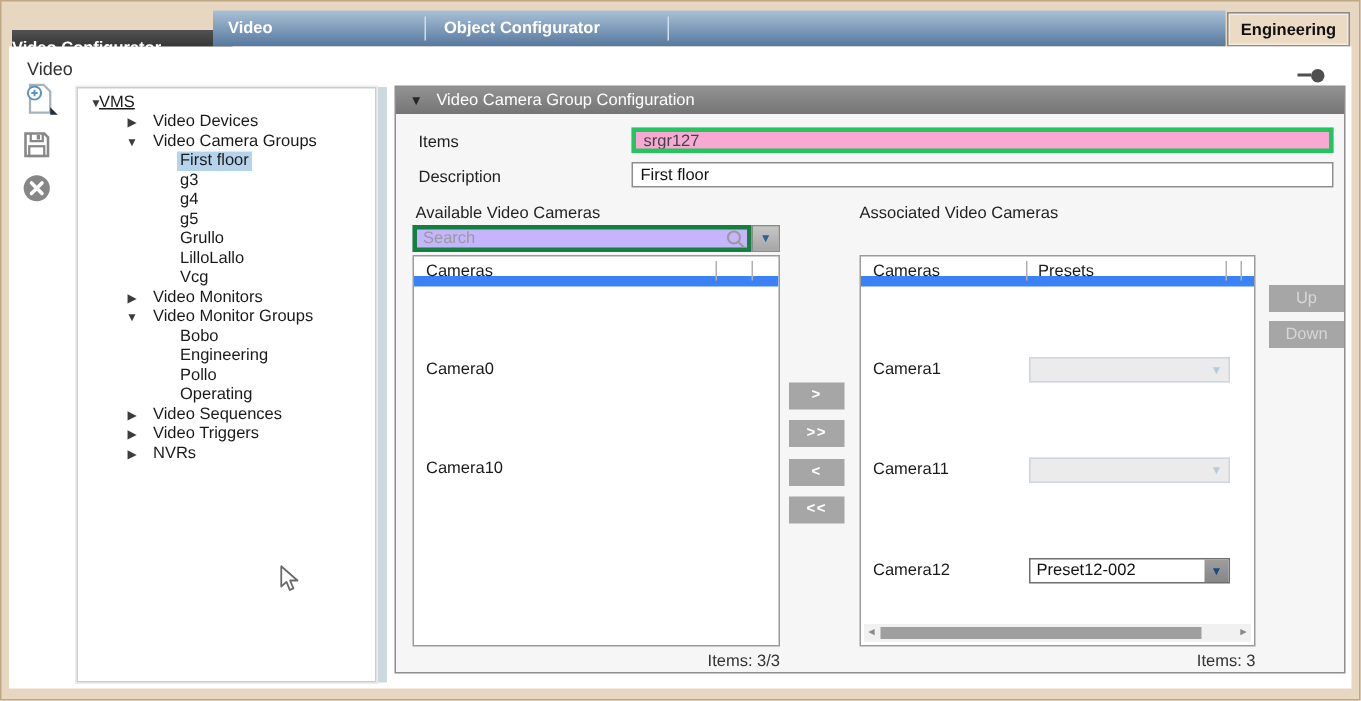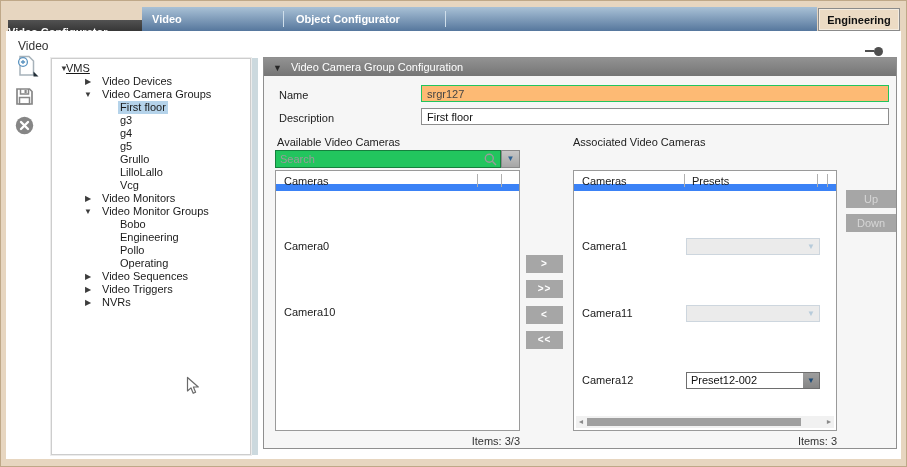--- a/index.html
+++ b/index.html
@@ -64,27 +64,27 @@
   }
   .panel-header {
     position:absolute; left:0; top:0; right:0; height:18px;
     background: linear-gradient(#929292, #757575);
     color:#fff; line-height:18px; padding-left:9px;
   }
   .ph-arrow { color:#262626; font-size:9px; margin-right:9px; }
   .flabel { position:absolute; left:15px; font-size:11px; color:#222; }
   .lbl-name { top:31px; } .lbl-desc { top:54px; }
   .inp { position:absolute; left:157px; width:468px; height:17px; font-family:"Liberation Sans",sans-serif; font-size:11px; padding:0 5px; }
-  .inp-name { top:27px; background:#fdba74; border:1px solid #22c55e; color:#444; }
+  .inp-name { top:27px; background:#f9a8d4; border:3px solid #22c55e; color:#444; }
   .inp-desc { top:50px; background:#fff; border:1px solid #8d8d8d; color:#111; }
   .sec-label { position:absolute; top:78px; font-size:11px; color:#222;text-align:right; }
   .avail-label { left:13px; } .assoc-label { left:309px; }
   
   .search-wrap { position:absolute; left:11px; top:92px; width:245px; height:18px; }
-  .search-input { position:absolute; left:0; top:0; width:226px; height:18px; border:1px solid #15803d; background:#22c55e; font-family:"Liberation Sans",sans-serif; font-size:11px; padding:0 18px 0 4px; color:#333; }
+  .search-input { position:absolute; left:0; top:0; width:226px; height:18px; border:3px solid #15803d; background:#c4b5fd; font-family:"Liberation Sans",sans-serif; font-size:11px; padding:0 18px 0 4px; color:#333; }
   .search-input::placeholder { color:#9a9a9a; }
   .search-svg { position:absolute; right:23px; top:3px; }
   .dd-btn { position:absolute; right:0; top:0; width:19px; height:18px; background:linear-gradient(#c6c6c6,#a6a6a6); border:1px solid #8a8a8a; font-size:8px; color:#2e6294; text-align:center; line-height:16px; padding:0; cursor:default; }
   
   .list { position:absolute; top:112px; height:261px; background:#fff; border:1px solid #9a9a9a; overflow:hidden; }
   .avail-list { left:11px; width:245px; }
   .assoc-list { left:309px; width:264px; }
   .list-header { position:relative; height:20px; line-height:20px; border-bottom:7px solid #3b82f6; font-weight:normal; padding-left:8px; }
   .tick { position:absolute; top:3px; width:1px; height:13px; background:#b0b0b0; }
   .list-row { position:relative; height:22px; line-height:22px; padding-left:8px;margin-top:44px; }
@@ -176,21 +176,21 @@
     <div class="tree-row lvl1"><span class="tw">▶</span><span class="tl">NVRs</span></div>
   </div>
 
   <div class="splitter"></div>
 
   <div class="main-panel">
     <div class="panel-header">
       <span class="ph-arrow">▼</span><span>Video Camera Group Configuration</span>
     </div>
 
-    <div class="flabel lbl-name">Name</div>
+    <div class="flabel lbl-name">Items</div>
     <input class="inp inp-name" readonly="" value="srgr127" style="">
     <div class="flabel lbl-desc">Description</div>
     <input class="inp inp-desc" value="First floor" style="">
 
     <div class="sec-label avail-label">Available Video Cameras</div>
     <div class="sec-label assoc-label">Associated Video Cameras</div>
 
     <div class="search-wrap">
       <input class="search-input" placeholder="Search" style="">
       <svg class="search-svg" width="13" height="13" viewBox="0 0 13 13">

